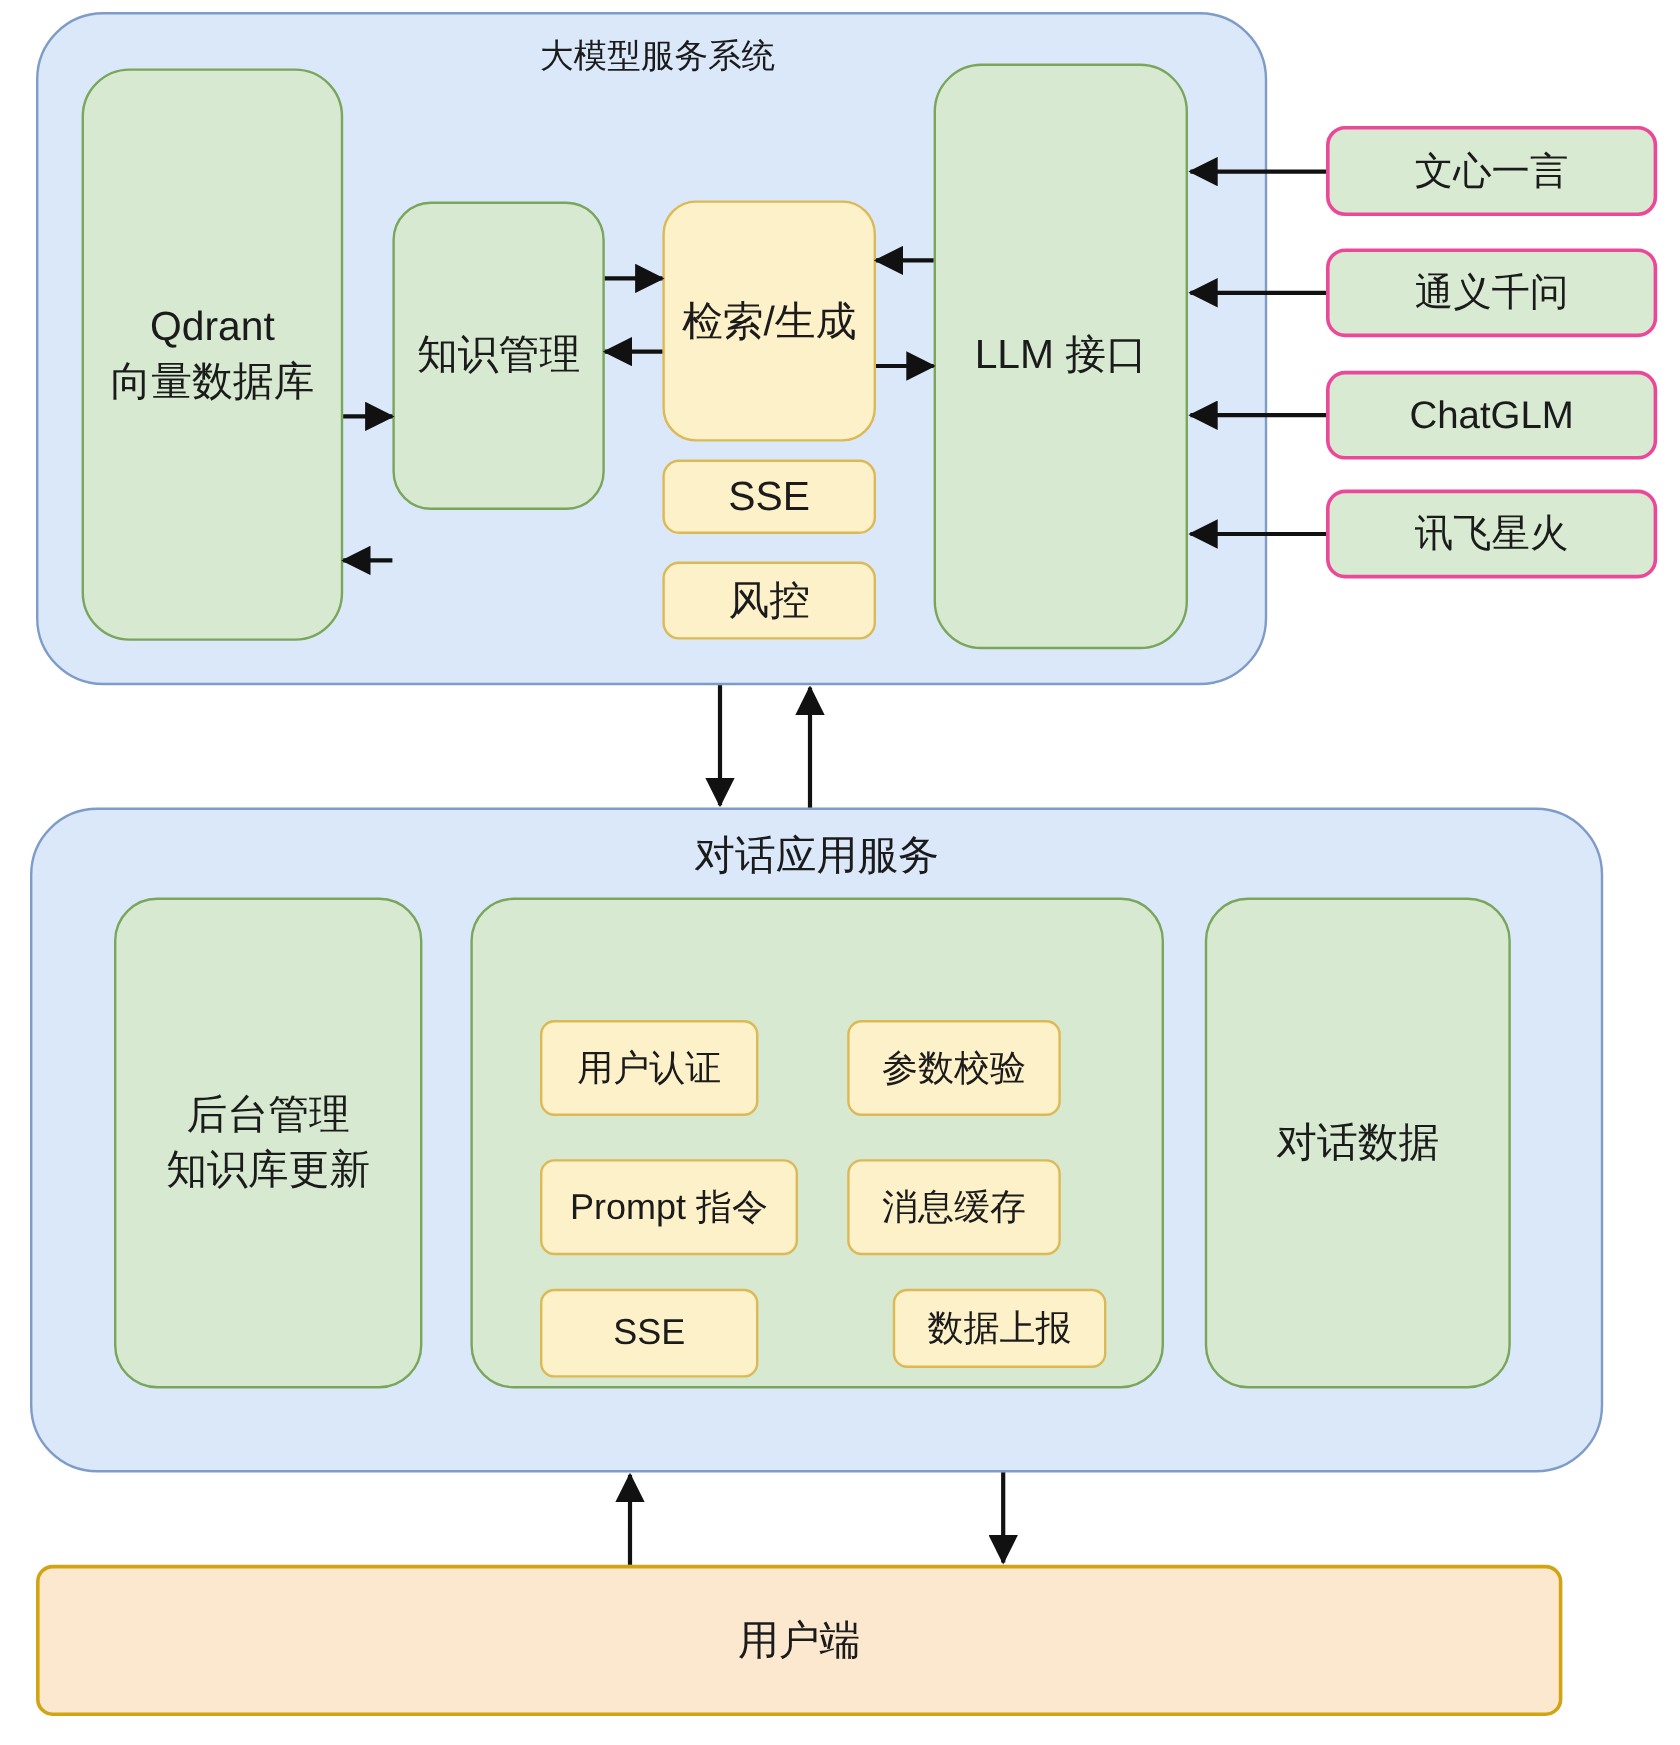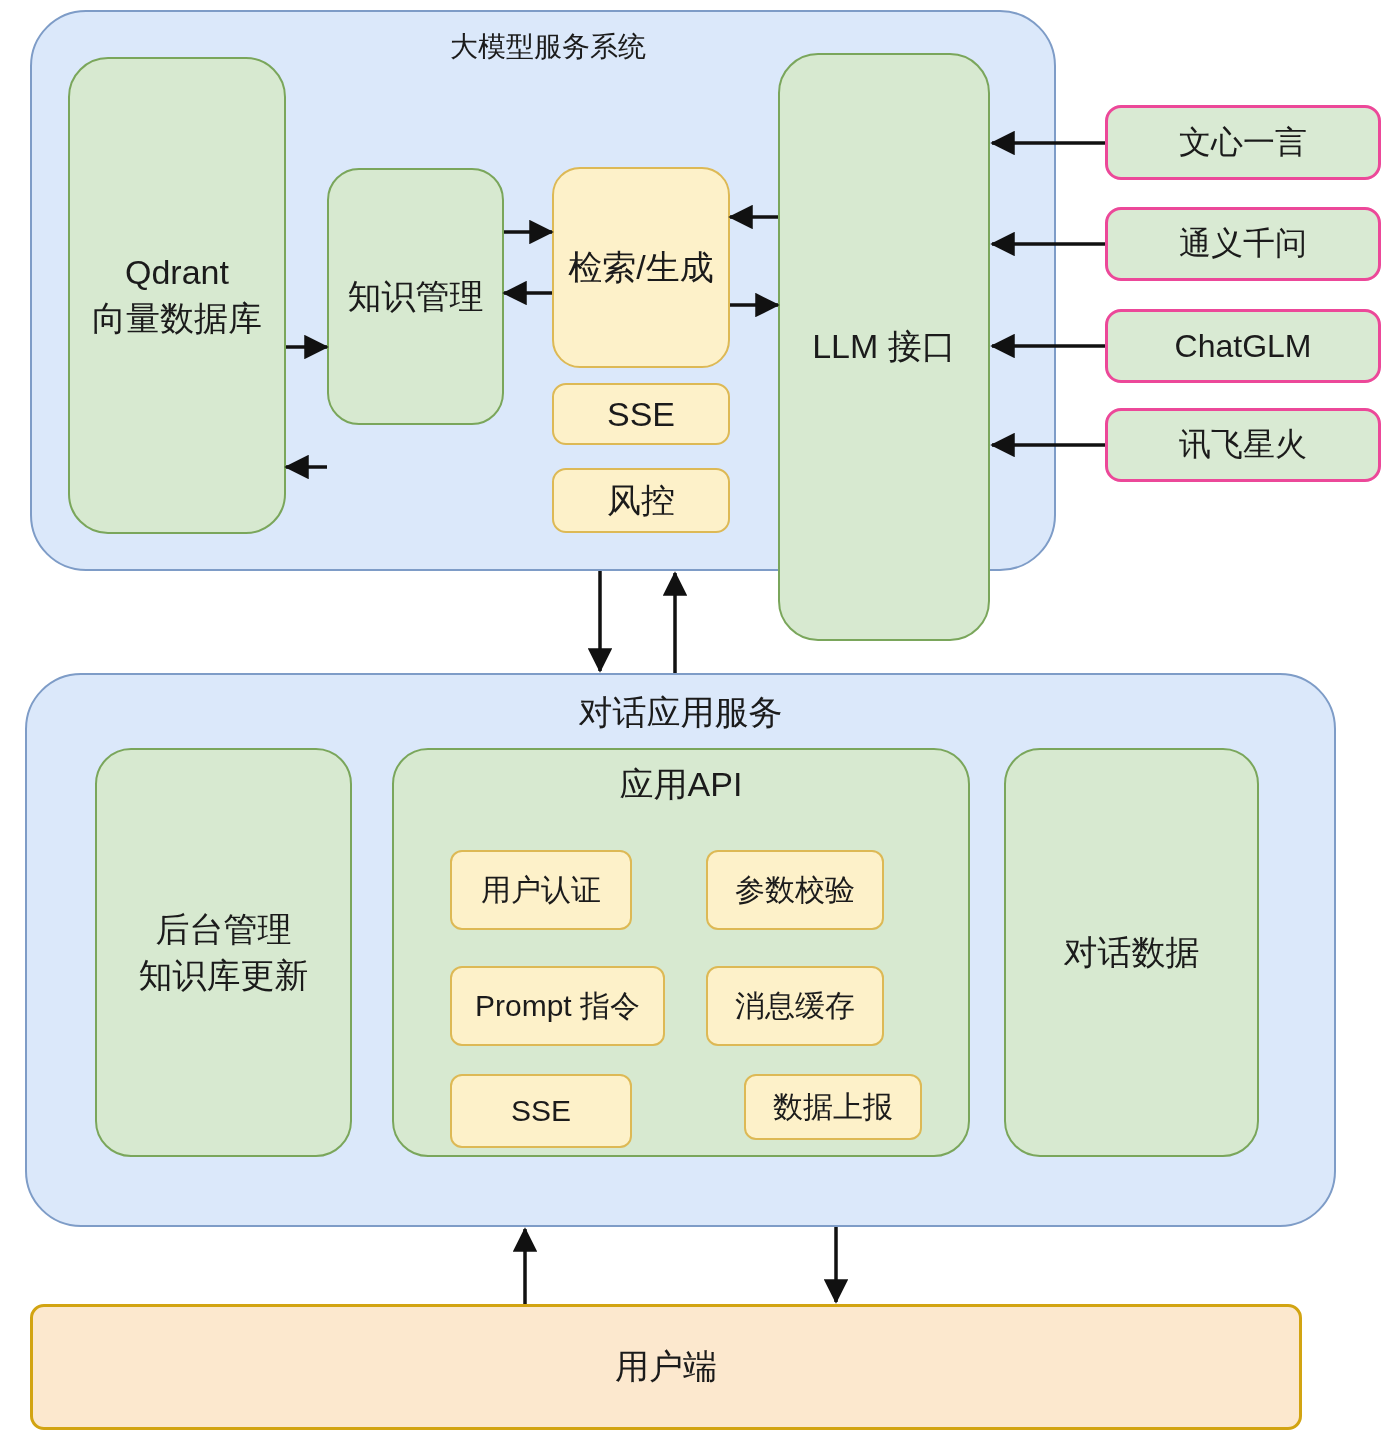--- a/index.html
+++ b/index.html
@@ -46,35 +46,34 @@
 向量数据库</div>
 
   <div class="abs gbox" style="left:327px;top:168px;width:177px;height:257px;border-radius:32px;">知识管理</div>
 
   <div class="abs ybox" style="left:552px;top:167px;width:178px;height:201px;border-radius:28px;">检索/生成</div>
 
   <div class="abs ybox" style="left:552px;top:383px;width:178px;height:62px;">SSE</div>
 
   <div class="abs ybox" style="left:552px;top:468px;width:178px;height:65px;">风控</div>
 
-  <div class="abs gbox" style="left:778px;top:53px;width:212px;height:588px;border-radius:40px;">LLM 接口</div>
+  <div class="abs gbox" style="left:778px;top:53px;width:212px;height:488px;border-radius:40px;">LLM 接口</div>
 
   <div class="abs provider" style="left:1105px;top:105px;width:276px;height:75px;">文心一言</div>
   <div class="abs provider" style="left:1105px;top:207px;width:276px;height:74px;">通义千问</div>
   <div class="abs provider" style="left:1105px;top:309px;width:276px;height:74px;">ChatGLM</div>
   <div class="abs provider" style="left:1105px;top:408px;width:276px;height:74px;">讯飞星火</div>
 
   <div class="abs container" style="left:25px;top:673px;width:1311px;height:554px;"></div>
   <div class="abs ctitle" style="left:25px;top:690px;width:1311px;">对话应用服务</div>
 
   <div class="abs gbox" style="left:95px;top:748px;width:257px;height:409px;">后台管理
 知识库更新</div>
 
   <div class="abs gbox" style="left:392px;top:748px;width:578px;height:409px;align-items:flex-start;"></div>
-  <div class="abs ctitle" style="left:392px;top:762px;width:578px;">应用API</div>
 
   <div class="abs ybox apiitem" style="left:450px;top:850px;width:182px;height:80px;">用户认证</div>
   <div class="abs ybox apiitem" style="left:706px;top:850px;width:178px;height:80px;">参数校验</div>
   <div class="abs ybox apiitem" style="left:450px;top:966px;width:215px;height:80px;">Prompt 指令</div>
   <div class="abs ybox apiitem" style="left:706px;top:966px;width:178px;height:80px;">消息缓存</div>
   <div class="abs ybox apiitem" style="left:450px;top:1074px;width:182px;height:74px;">SSE</div>
   <div class="abs ybox apiitem" style="left:744px;top:1074px;width:178px;height:66px;">数据上报</div>
 
   <div class="abs gbox" style="left:1004px;top:748px;width:255px;height:409px;">对话数据</div>
 

